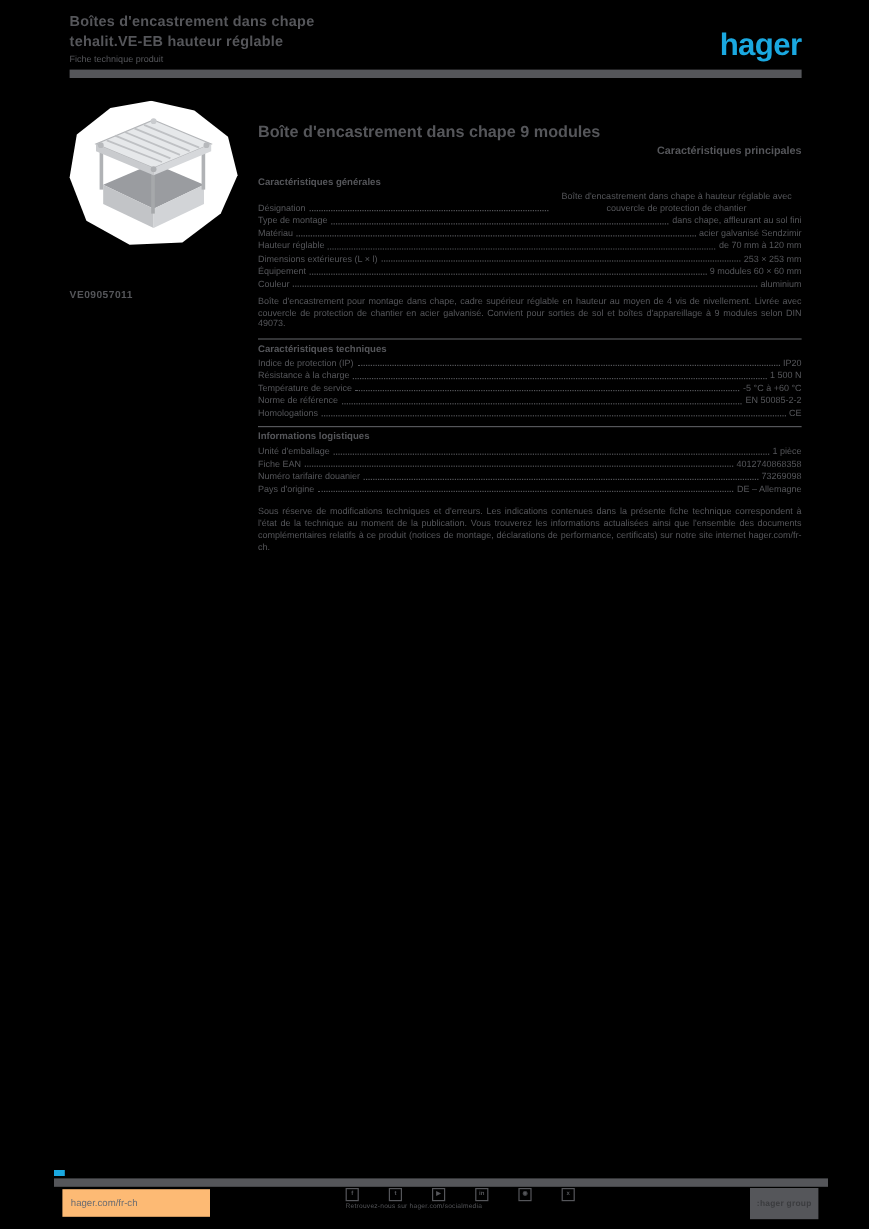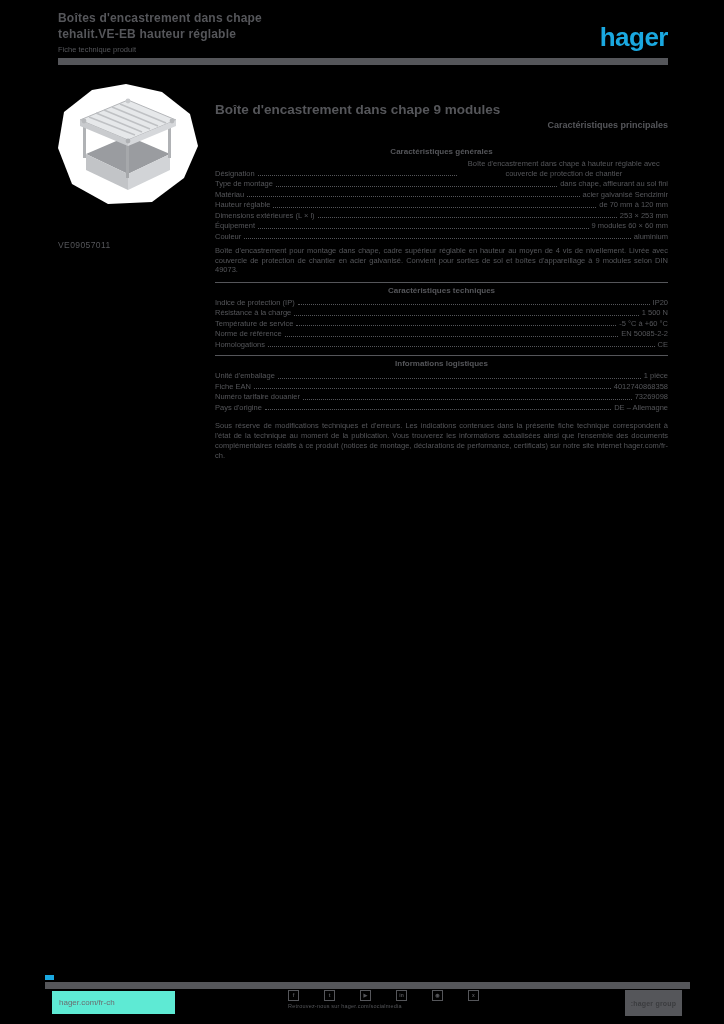--- a/index.html
+++ b/index.html
@@ -7,37 +7,37 @@
         font-family:"Liberation Sans",sans-serif;color:#55565a;}
   .abs{position:absolute;}
   
   #hdr-t1{left:58px;top:11px;font-size:12px;font-weight:bold;letter-spacing:.2px;}
   #hdr-t2{left:58px;top:27px;font-size:12px;font-weight:bold;letter-spacing:.2px;}
   #hdr-sub{left:58px;top:45px;font-size:7.5px;}
   #logo{right:56px;top:22px;font-size:26px;font-weight:bold;color:#1aa8e0;letter-spacing:-.5px;}
   #hdr-rule{left:58px;top:58px;width:610px;height:7px;background:#55565a;}
   
   #photo{left:56px;top:84px;width:144px;height:124px;}
-  #ref{left:58px;top:240px;font-size:8.5px;font-weight:normal;letter-spacing:.4px;}
+  #ref{left:58px;top:240px;font-size:8.5px;font-weight:bold;letter-spacing:.4px;}
   
   #main-title{left:215px;top:92px;width:453px;font-size:13.5px;font-weight:bold;margin-top:10px;}
   #main-sub{left:215px;top:120px;width:453px;font-size:9px;font-weight:bold;text-align:right;}
   #spec{left:215px;top:144px;width:453px;}
-  .sec-h{font-size:8px;font-weight:bold;border-top:1px solid #55565a;padding-top:3px;margin:6px 0 3px;text-align:center;}
+  .sec-h{font-size:8px;font-weight:bold;border-top:1px solid #55565a;padding-top:3px;margin:6px 0 3px;}
   .sec-h.first{border-top:none;margin-top:0;}
   .row{display:flex;align-items:flex-end;font-size:7.5px;line-height:9.5px;margin-bottom:1px;}
   .row .lb{max-width:58%;}
   .row .ld{flex:1;border-bottom:1px dotted #55565a;margin:0 3px 2px 3px;min-width:12px;}
   .row .vl{max-width:46%;text-align:center;}
   .para{font-size:7.5px;line-height:9.5px;text-align:justify;margin:5px 0 7px;}
   .note{font-size:7.5px;line-height:10px;text-align:justify;margin-top:9px;}
   
   #ftr-blue{left:45px;top:975px;width:9px;height:5px;background:#1aa8e0;}
   #ftr-rule{left:45px;top:982px;width:645px;height:7px;background:#55565a;}
-  #ftr-web{left:52px;top:991px;width:123px;height:23px;background:#5eead4;}
+  #ftr-web{left:52px;top:991px;width:123px;height:23px;background:#fdba74;}
   #ftr-web span{display:block;padding:7px 0 0 7px;font-size:8px;color:#6b6c70;}
   #ftr-social{left:288px;top:990px;width:200px;}
   .soc-row{display:flex;gap:25px;}
   .soc{width:9px;height:9px;border:1.5px solid #55565a;font-size:5px;line-height:9px;
        text-align:center;color:#55565a;font-weight:bold;}
   #soc-cap{font-size:5.5px;margin-top:2px;letter-spacing:.2px;}
   #ftr-group{left:625px;top:990px;width:57px;height:26px;background:#55565a;
              display:flex;align-items:center;justify-content:center;}
   #ftr-group span{font-size:7px;font-weight:bold;color:#3b3c3f;letter-spacing:.2px;}
 </style>

